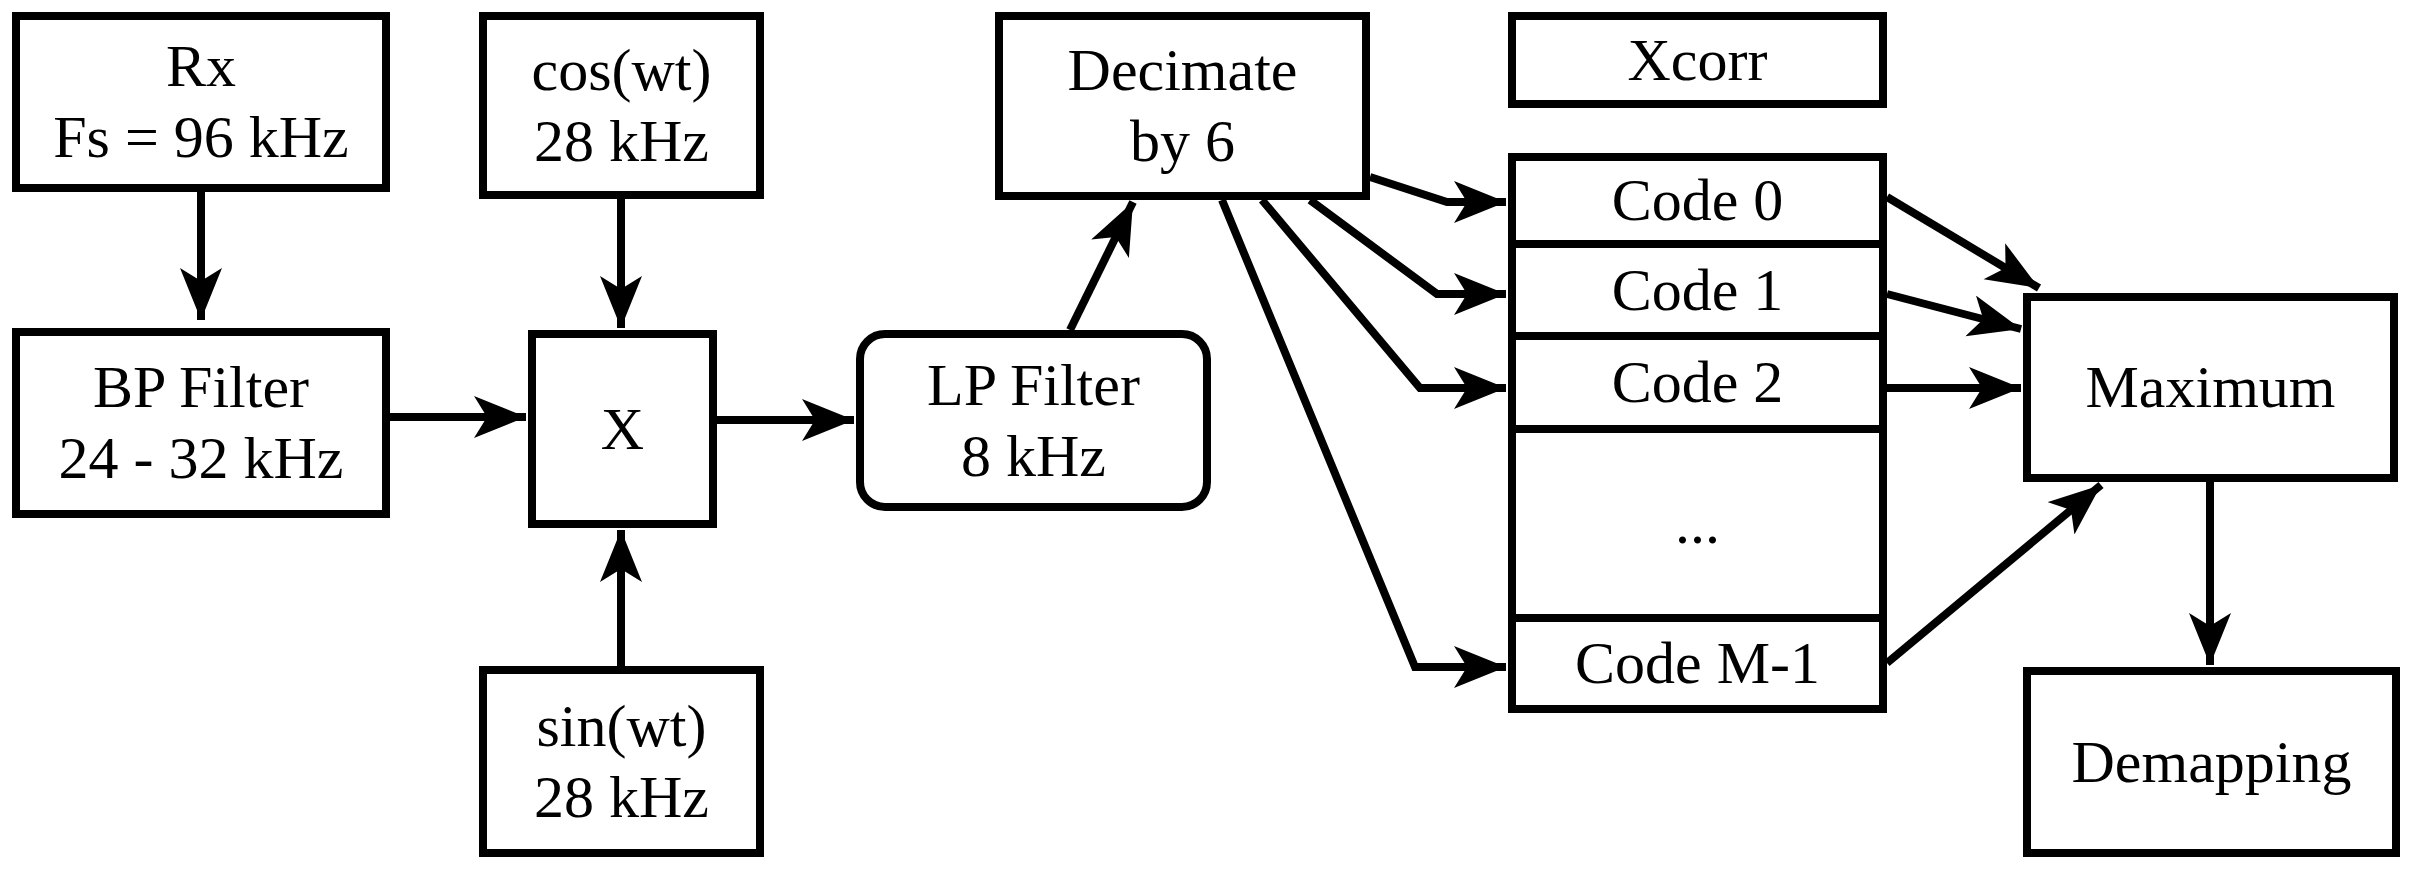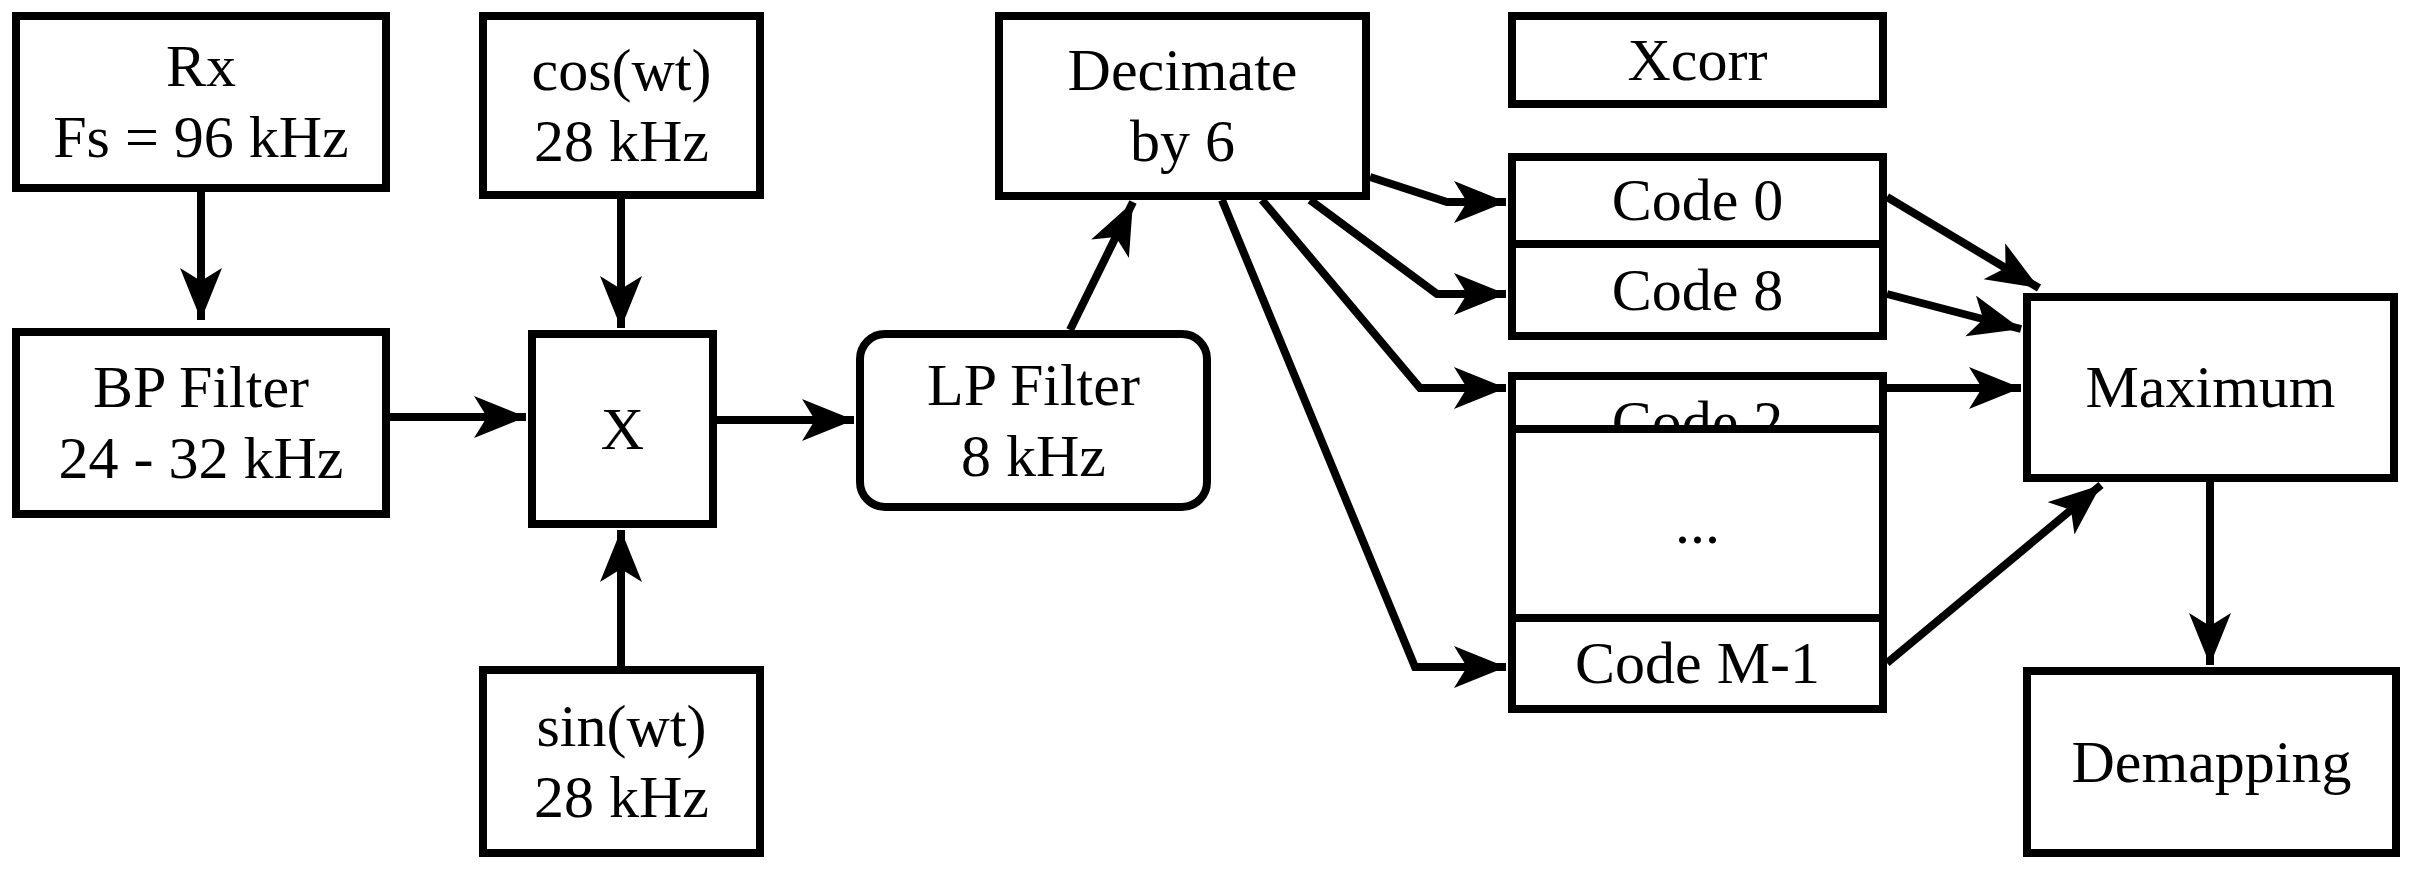--- a/index.html
+++ b/index.html
@@ -37,21 +37,21 @@
   #bp      { left: 12px;   top: 328px; width: 378px; height: 190px; }
   #mult    { left: 528px;  top: 330px; width: 189px; height: 198px; }
   #sinb    { left: 479px;  top: 666px; width: 285px; height: 191px; }
   #lp      { left: 856px;  top: 330px; width: 355px; height: 181px; border-radius: 29px; }
   #dec     { left: 995px;  top: 12px;  width: 375px; height: 188px; }
   
   #xcorr   { left: 1508px; top: 12px;  width: 379px; height: 96px; align-items: center; }
   .coderow { left: 1508px; width: 379px; text-align: right; }
   #crow0   { top: 153px; height: 95px; }
   #crow1   { top: 240px; height: 100px; }
-  #crow2   { top: 332px; height: 101px; margin-top: 40px; }
+  #crow2   { top: 332px; height: 101px; }
   #crow3   { top: 425px; height: 197px; }
   #crow4   { top: 614px; height: 99px; }
   
   #maxb    { left: 2023px; top: 293px; width: 375px; height: 189px; }
   #demap   { left: 2023px; top: 667px; width: 377px; height: 190px; }
 
   svg.connectors {
     position: absolute;
     left: 0;
     top: 0;
@@ -107,21 +107,21 @@
   </div>
 
   <div class="node" id="xcorr">
     <span>Xcorr</span>
   </div>
 
   <div class="node coderow" id="crow0">
     <span>Code 0</span>
   </div>
   <div class="node coderow" id="crow1">
-    <span>Code 8</span>
+    <span>Code 1</span>
   </div>
   <div class="node coderow" id="crow2">
     <span>Code 2</span>
   </div>
   <div class="node coderow" id="crow3">
     <span>...</span>
   </div>
   <div class="node coderow" id="crow4">
     <span>Code M-1</span>
   </div>

